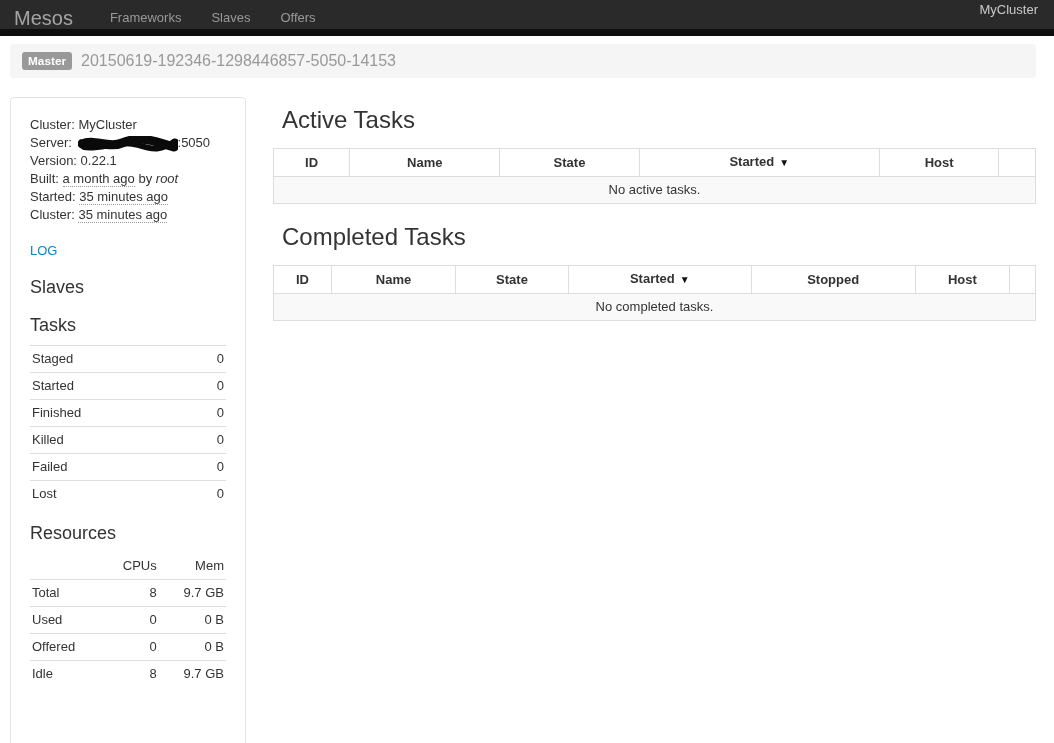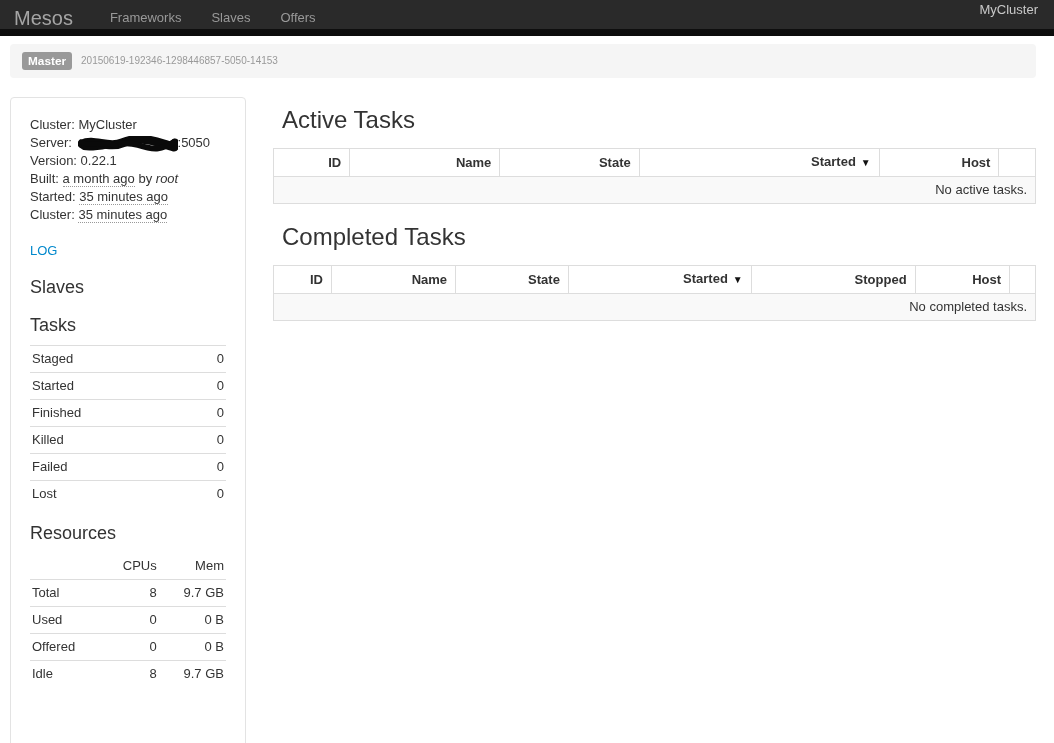--- a/index.html
+++ b/index.html
@@ -34,21 +34,21 @@
 
   
   .breadcrumb {
     margin-top: 8px; background: #f5f5f5; border-radius: 4px;
     padding: 7px 12px; display: flex; align-items: center;
   }
   .badge {
     background: #999; color: #fff; font-weight: bold; font-size: 11.8px;
     padding: 2px 6px; border-radius: 3px; margin-right: 9px; line-height: 14px;
   }
-  .crumb-id { color: #999; font-size: 10px; }
+  .crumb-id { color: #999; font-size: 16px; }
 
   
   .layout { display: flex; margin-top: 19px; align-items: flex-start; }
 
   
   .panel {
     width: 236px; min-height: 680px;
     border: 1px solid #e3e3e3; border-radius: 4px;
     padding: 18px 19px; background: #fff; flex-shrink: 0;
   }
@@ -72,21 +72,21 @@
   .main h3 {
     font-size: 24px; font-weight: normal; color: #333;
     line-height: 30px; margin: 8px 0 13px 9px;
   }
   .main h3.second { margin-top: 18px; }
   .tasks-table {
     width: 100%; border-collapse: collapse; margin-bottom: 18px;
     border: 1px solid #ddd;
   }
   .tasks-table th, .tasks-table td {
-    border: 1px solid #ddd; padding: 4px 8px; text-align: right; line-height: 18px;
+    border: 1px solid #ddd; padding: 4px 8px; text-align: center; line-height: 18px;
   }
   .tasks-table th { font-weight: bold; background: #fff; cursor: pointer; }
   .tasks-table tbody td { background: #f9f9f9; }
   .sort-icon { font-size: 10px; margin-left: 5px; color: #111; }
 </style>
 </head>
 <body>
 
 <nav class="navbar">
   <a href="#" class="brand">Mesos</a>

